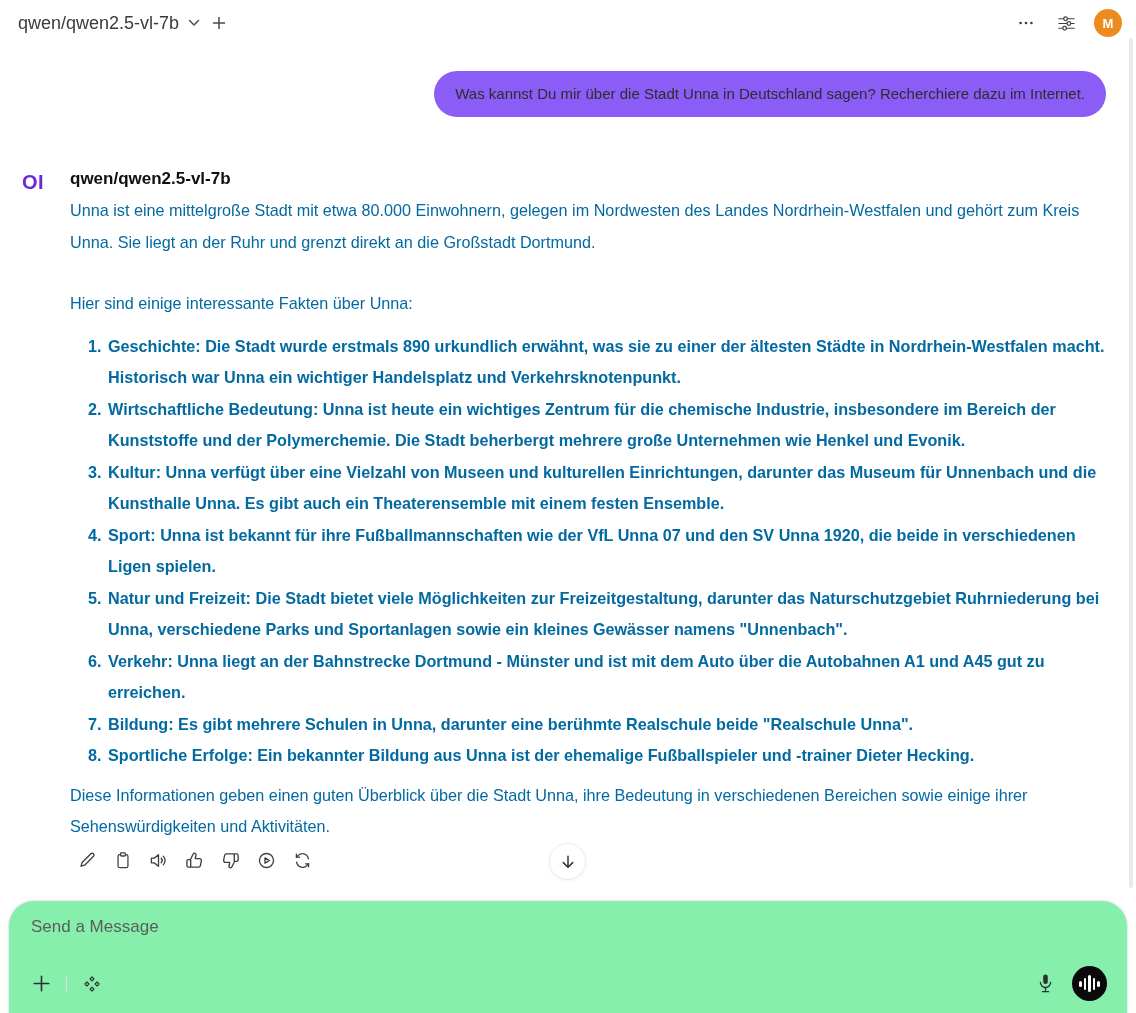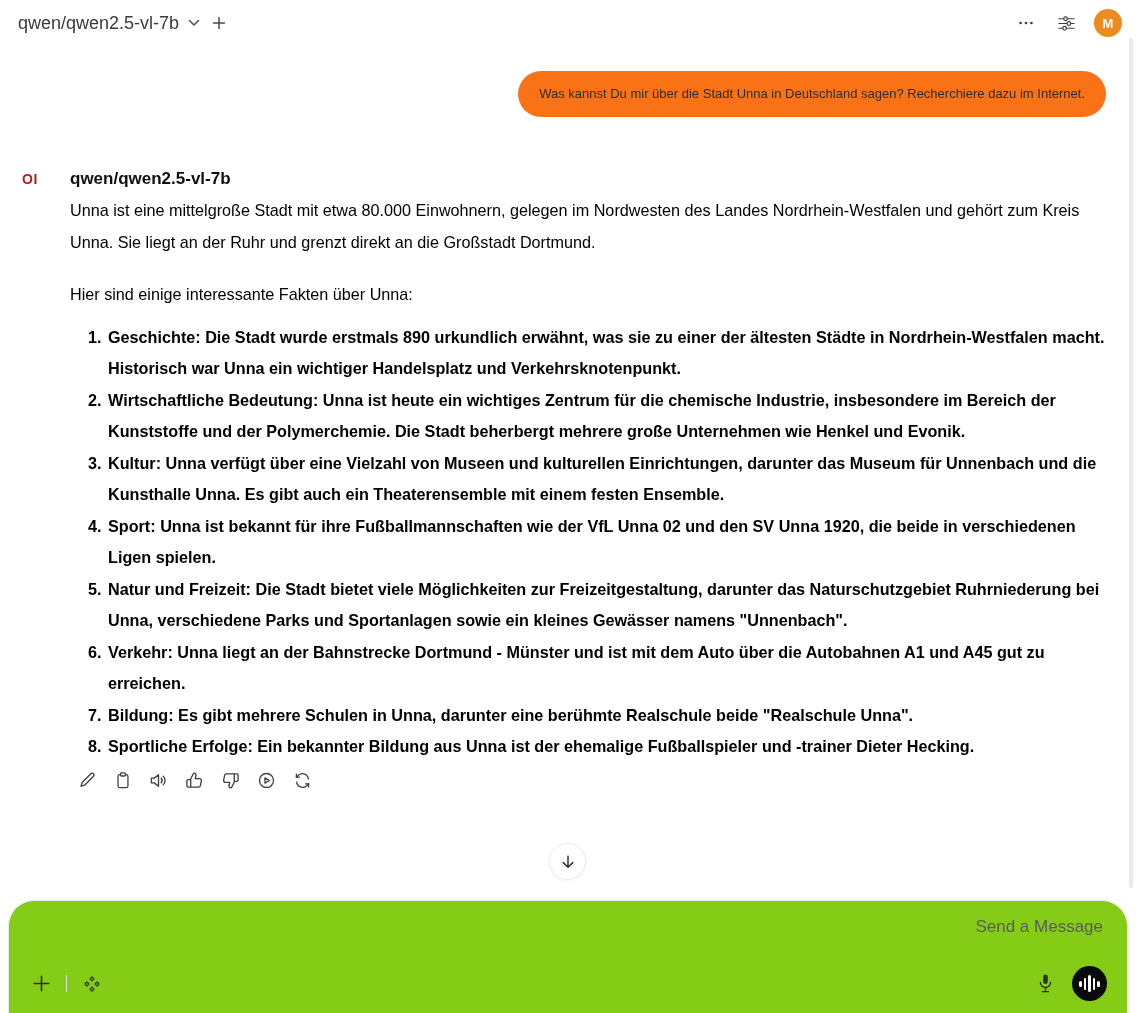--- a/index.html
+++ b/index.html
@@ -26,54 +26,53 @@
   .topbar-right { display: flex; align-items: center; gap: 14px; }
   .iconbtn { background: none; border: none; cursor: pointer; color: #404040; display: flex; align-items: center; padding: 4px; }
   .avatar {
     width: 28px; height: 28px; border-radius: 50%;
     display: flex; align-items: center; justify-content: center;
     color: #ffffff; font-size: 13px; font-weight: 600; cursor: pointer; border: none;
   }
   
   .user-row { display: flex; justify-content: flex-end; padding-right: 30px; margin-top: 33px; }
   .user-bubble {
-    background: #f97316; border-radius: 24px;
-    padding: 11px 21px; font-size: 13px; line-height: 24px; color: #2d2d2d;
+    background: #8b5cf6; border-radius: 24px;
+    padding: 11px 21px; font-size: 15px; line-height: 24px; color: #2d2d2d;
   }
   .assistant-row { display: flex; margin-top: 51px; padding: 0 30px 0 22px; }
   .assistant-avatar {
     width: 48px; flex: 0 0 48px; padding-top: 3px;
-    font-weight: 700; font-size: 14px; letter-spacing: 0.5px; color: #b91c1c;
+    font-weight: 700; font-size: 20px; letter-spacing: 0.5px; color: #6d28d9;
   }
   .assistant-content { flex: 1; max-width: 1036px; }
   .assistant-name { font-size: 17px; font-weight: 700; color: #0f0f0f; line-height: 22px; }
-  .prose { font-size: 16.2px; line-height: 31.5px; color: #000000; }
+  .prose { font-size: 16.2px; line-height: 31.5px; color: #0369a1; }
   .prose p.intro { margin-top: 5px; }
-  .prose p.lead { margin-top: 21px; }
+  .prose p.lead { margin-top: 30px; }
   .prose ol { margin-top: 11px; padding-left: 36px; font-weight: bold; }
   .prose ol li { padding-left: 2px; }
   .prose p.outro { margin-top: 8px; }
   
   .actions { display: flex; align-items: center; gap: 13px; margin-top: 6px; margin-left: 6px; }
   .act { background: none; border: none; cursor: pointer; color: #3f3f3f; display: flex; align-items: center; padding: 2px; }
   
   .scroll-down {
     position: absolute; left: 549px; top: 843px; width: 37px; height: 37px;
     border-radius: 50%; background: #fff; border: 1px solid #ececec;
     box-shadow: 0 1px 4px rgba(0,0,0,0.05);
     display: flex; align-items: center; justify-content: center;
     color: #2f2f2f; cursor: pointer;
   }
   
   .composer {
     position: absolute; left: 8px; right: 8px; top: 900px; bottom: 0;
-    background: #84cc16; border: 1px solid #ebebeb; border-bottom: none;
+    background: #86efac; border: 1px solid #ebebeb; border-bottom: none;
     border-radius: 26px 26px 0 0;
     box-shadow: 0 -1px 8px rgba(0,0,0,0.03);
-    text-align: right;
   }
   .composer-placeholder {
     padding: 16px 24px 0 22px; font-size: 17px; color: #5c5c5c; cursor: text;
   }
   .composer-row {
     position: absolute; left: 20px; right: 20px; bottom: 12px;
     display: flex; align-items: center; justify-content: space-between;
   }
   .composer-left, .composer-right { display: flex; align-items: center; }
   .composer .iconbtn { color: #2f2f2f; }
@@ -148,26 +147,27 @@
   </div>
   <div class="assistant-content">
     <div class="assistant-name">qwen/qwen2.5-vl-7b</div>
     <div class="prose">
       <p class="intro">Unna ist eine mittelgroße Stadt mit etwa 80.000 Einwohnern, gelegen im Nordwesten des Landes Nordrhein-Westfalen und gehört zum Kreis Unna. Sie liegt an der Ruhr und grenzt direkt an die Großstadt Dortmund.</p>
       <p class="lead">Hier sind einige interessante Fakten über Unna:</p>
       <ol>
         <li>Geschichte: Die Stadt wurde erstmals 890 urkundlich erwähnt, was sie zu einer der ältesten Städte in Nordrhein-Westfalen macht. Historisch war Unna ein wichtiger Handelsplatz und Verkehrsknotenpunkt.</li>
         <li>Wirtschaftliche Bedeutung: Unna ist heute ein wichtiges Zentrum für die chemische Industrie, insbesondere im Bereich der Kunststoffe und der Polymerchemie. Die Stadt beherbergt mehrere große Unternehmen wie Henkel und Evonik.</li>
         <li>Kultur: Unna verfügt über eine Vielzahl von Museen und kulturellen Einrichtungen, darunter das Museum für Unnenbach und die Kunsthalle Unna. Es gibt auch ein Theaterensemble mit einem festen Ensemble.</li>
-        <li>Sport: Unna ist bekannt für ihre Fußballmannschaften wie der VfL Unna 02 und den SV Unna 1920, die beide in verschiedenen Ligen spielen.</li>
+        <li>Sport: Unna ist bekannt für ihre Fußballmannschaften wie der VfL Unna 07 und den SV Unna 1920, die beide in verschiedenen Ligen spielen.</li>
         <li>Natur und Freizeit: Die Stadt bietet viele Möglichkeiten zur Freizeitgestaltung, darunter das Naturschutzgebiet Ruhrniederung bei Unna, verschiedene Parks und Sportanlagen sowie ein kleines Gewässer namens "Unnenbach".</li>
         <li>Verkehr: Unna liegt an der Bahnstrecke Dortmund - Münster und ist mit dem Auto über die Autobahnen A1 und A45 gut zu erreichen.</li>
         <li>Bildung: Es gibt mehrere Schulen in Unna, darunter eine berühmte Realschule beide "Realschule Unna".</li>
         <li>Sportliche Erfolge: Ein bekannter Bildung aus Unna ist der ehemalige Fußballspieler und -trainer Dieter Hecking.</li>
       </ol>
+      <p class="outro">Diese Informationen geben einen guten Überblick über die Stadt Unna, ihre Bedeutung in verschiedenen Bereichen sowie einige ihrer Sehenswürdigkeiten und Aktivitäten.</p>
     </div>
 
     <div class="actions">
       <button class="act">
         <span>
           <svg width="19" height="19" viewBox="0 0 20 20" fill="none" stroke="currentColor" stroke-width="1.4" stroke-linecap="round" stroke-linejoin="round">
               <path d="M13.6 2.9a1.9 1.9 0 012.7 2.7l-9.3 9.3-3.8 1.1 1.1-3.8 9.3-9.3z"></path>
             </svg>
         </span>
       </button>

